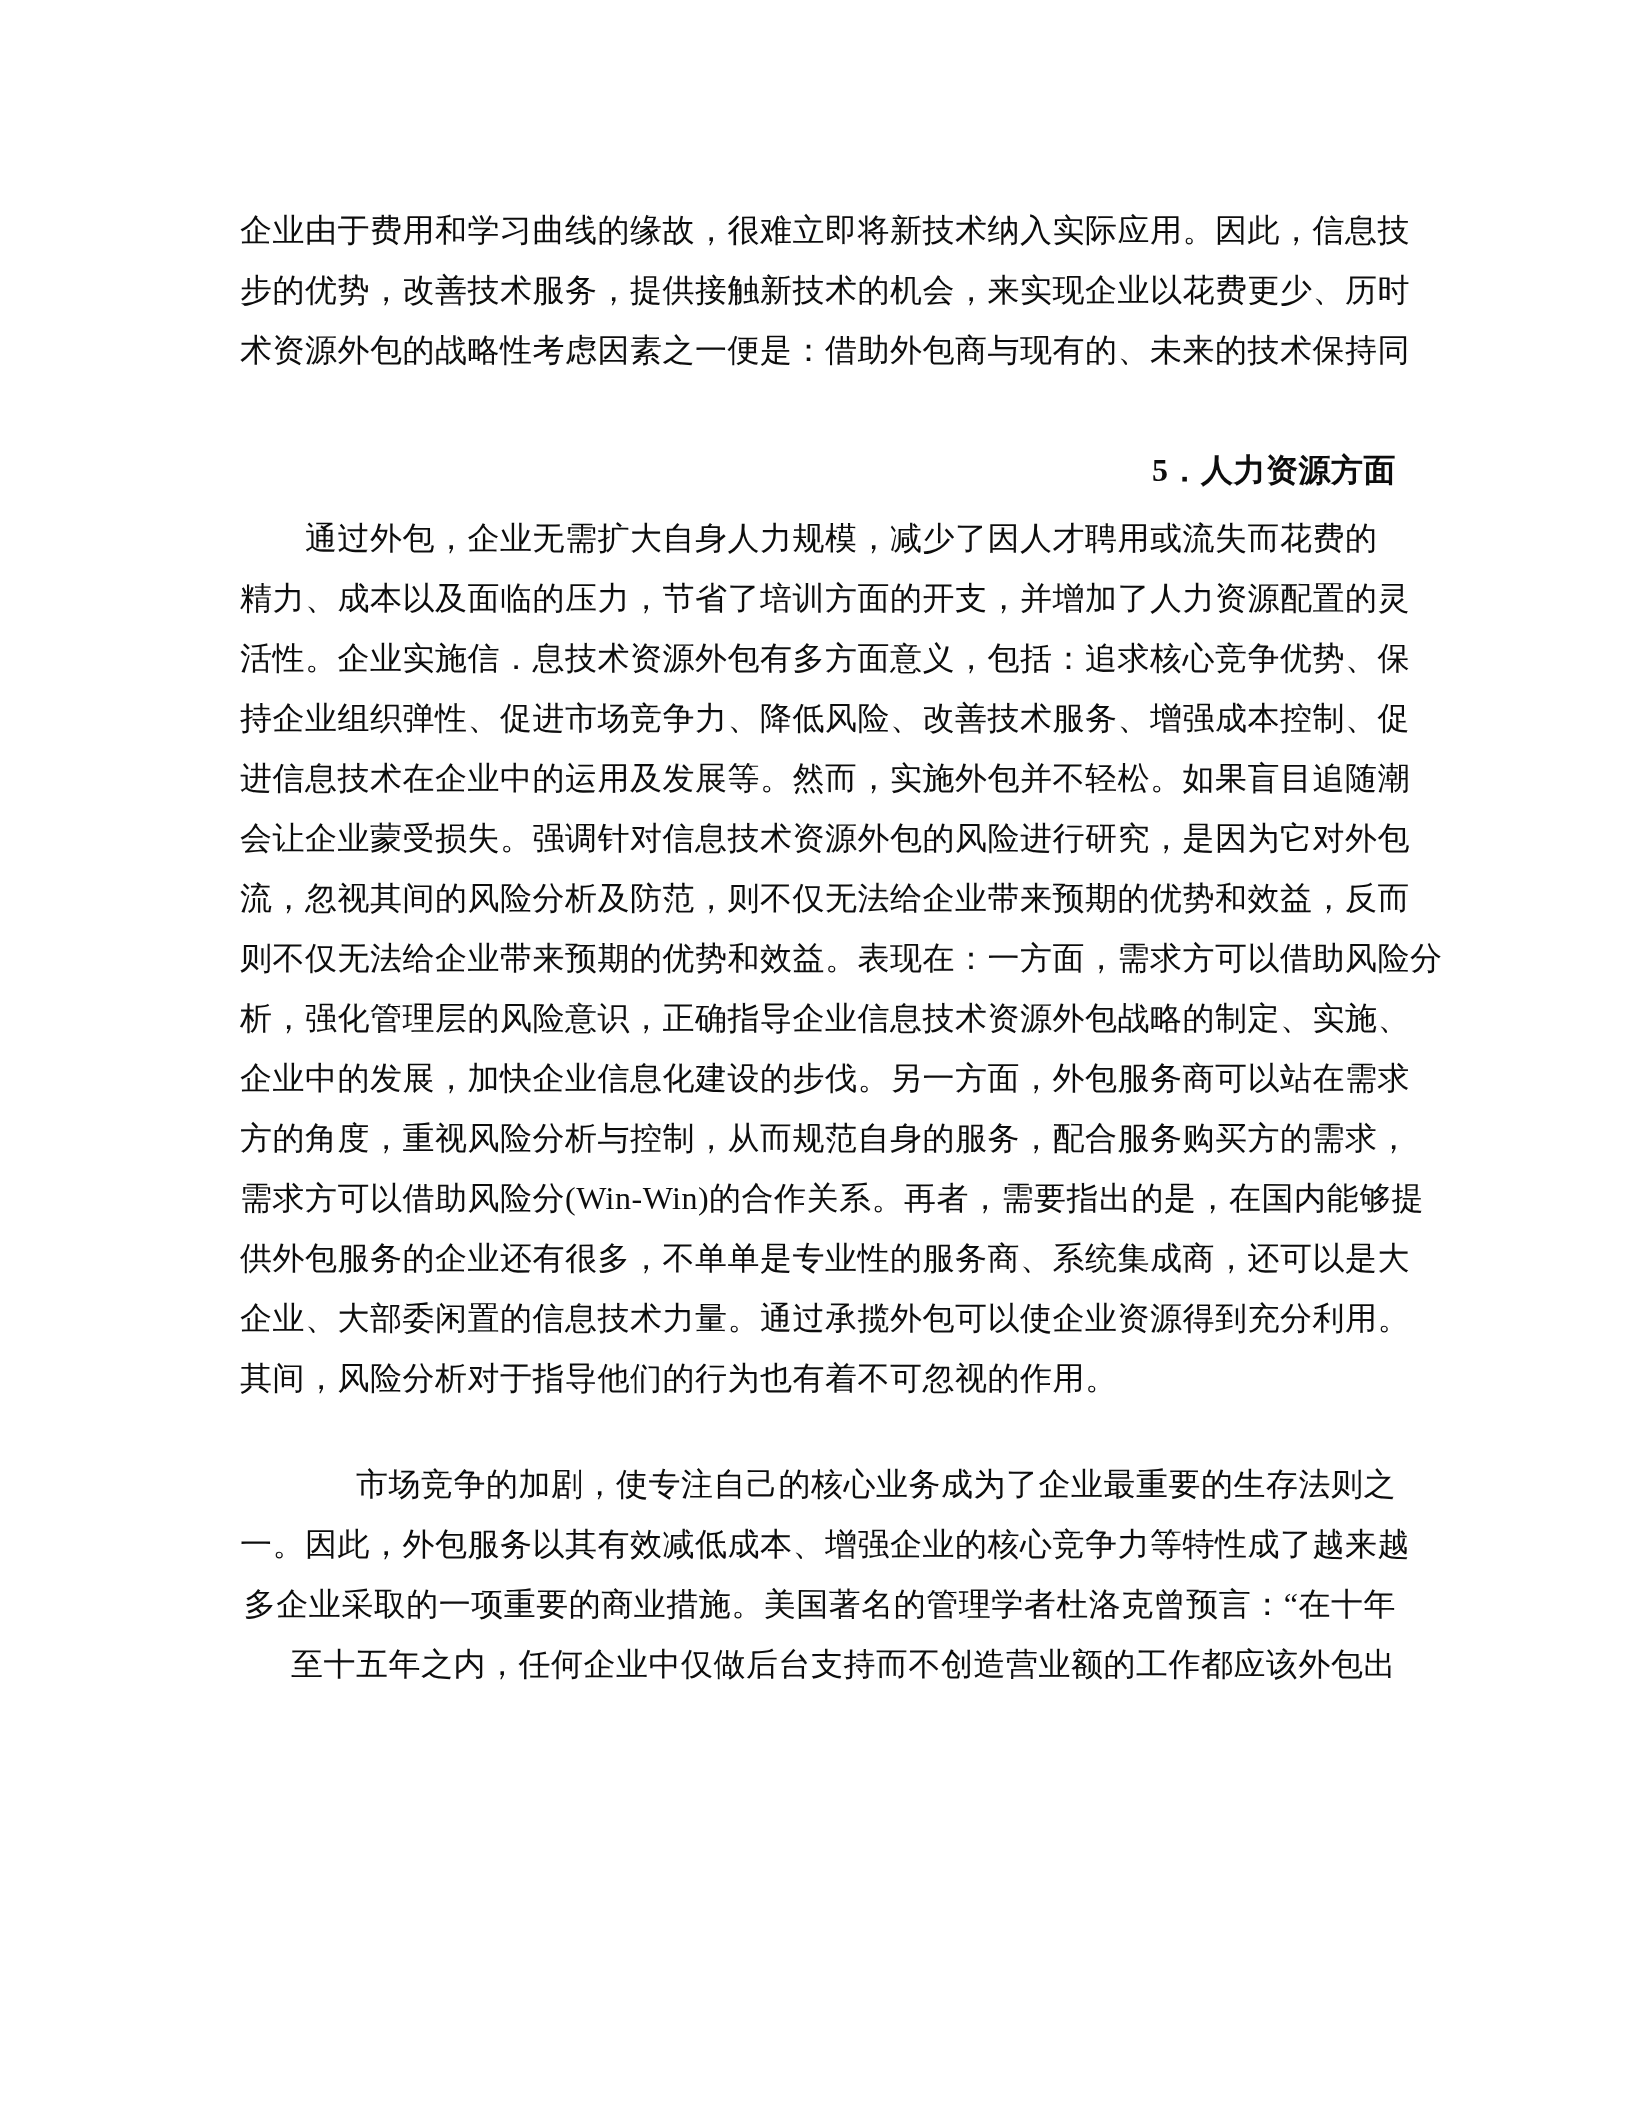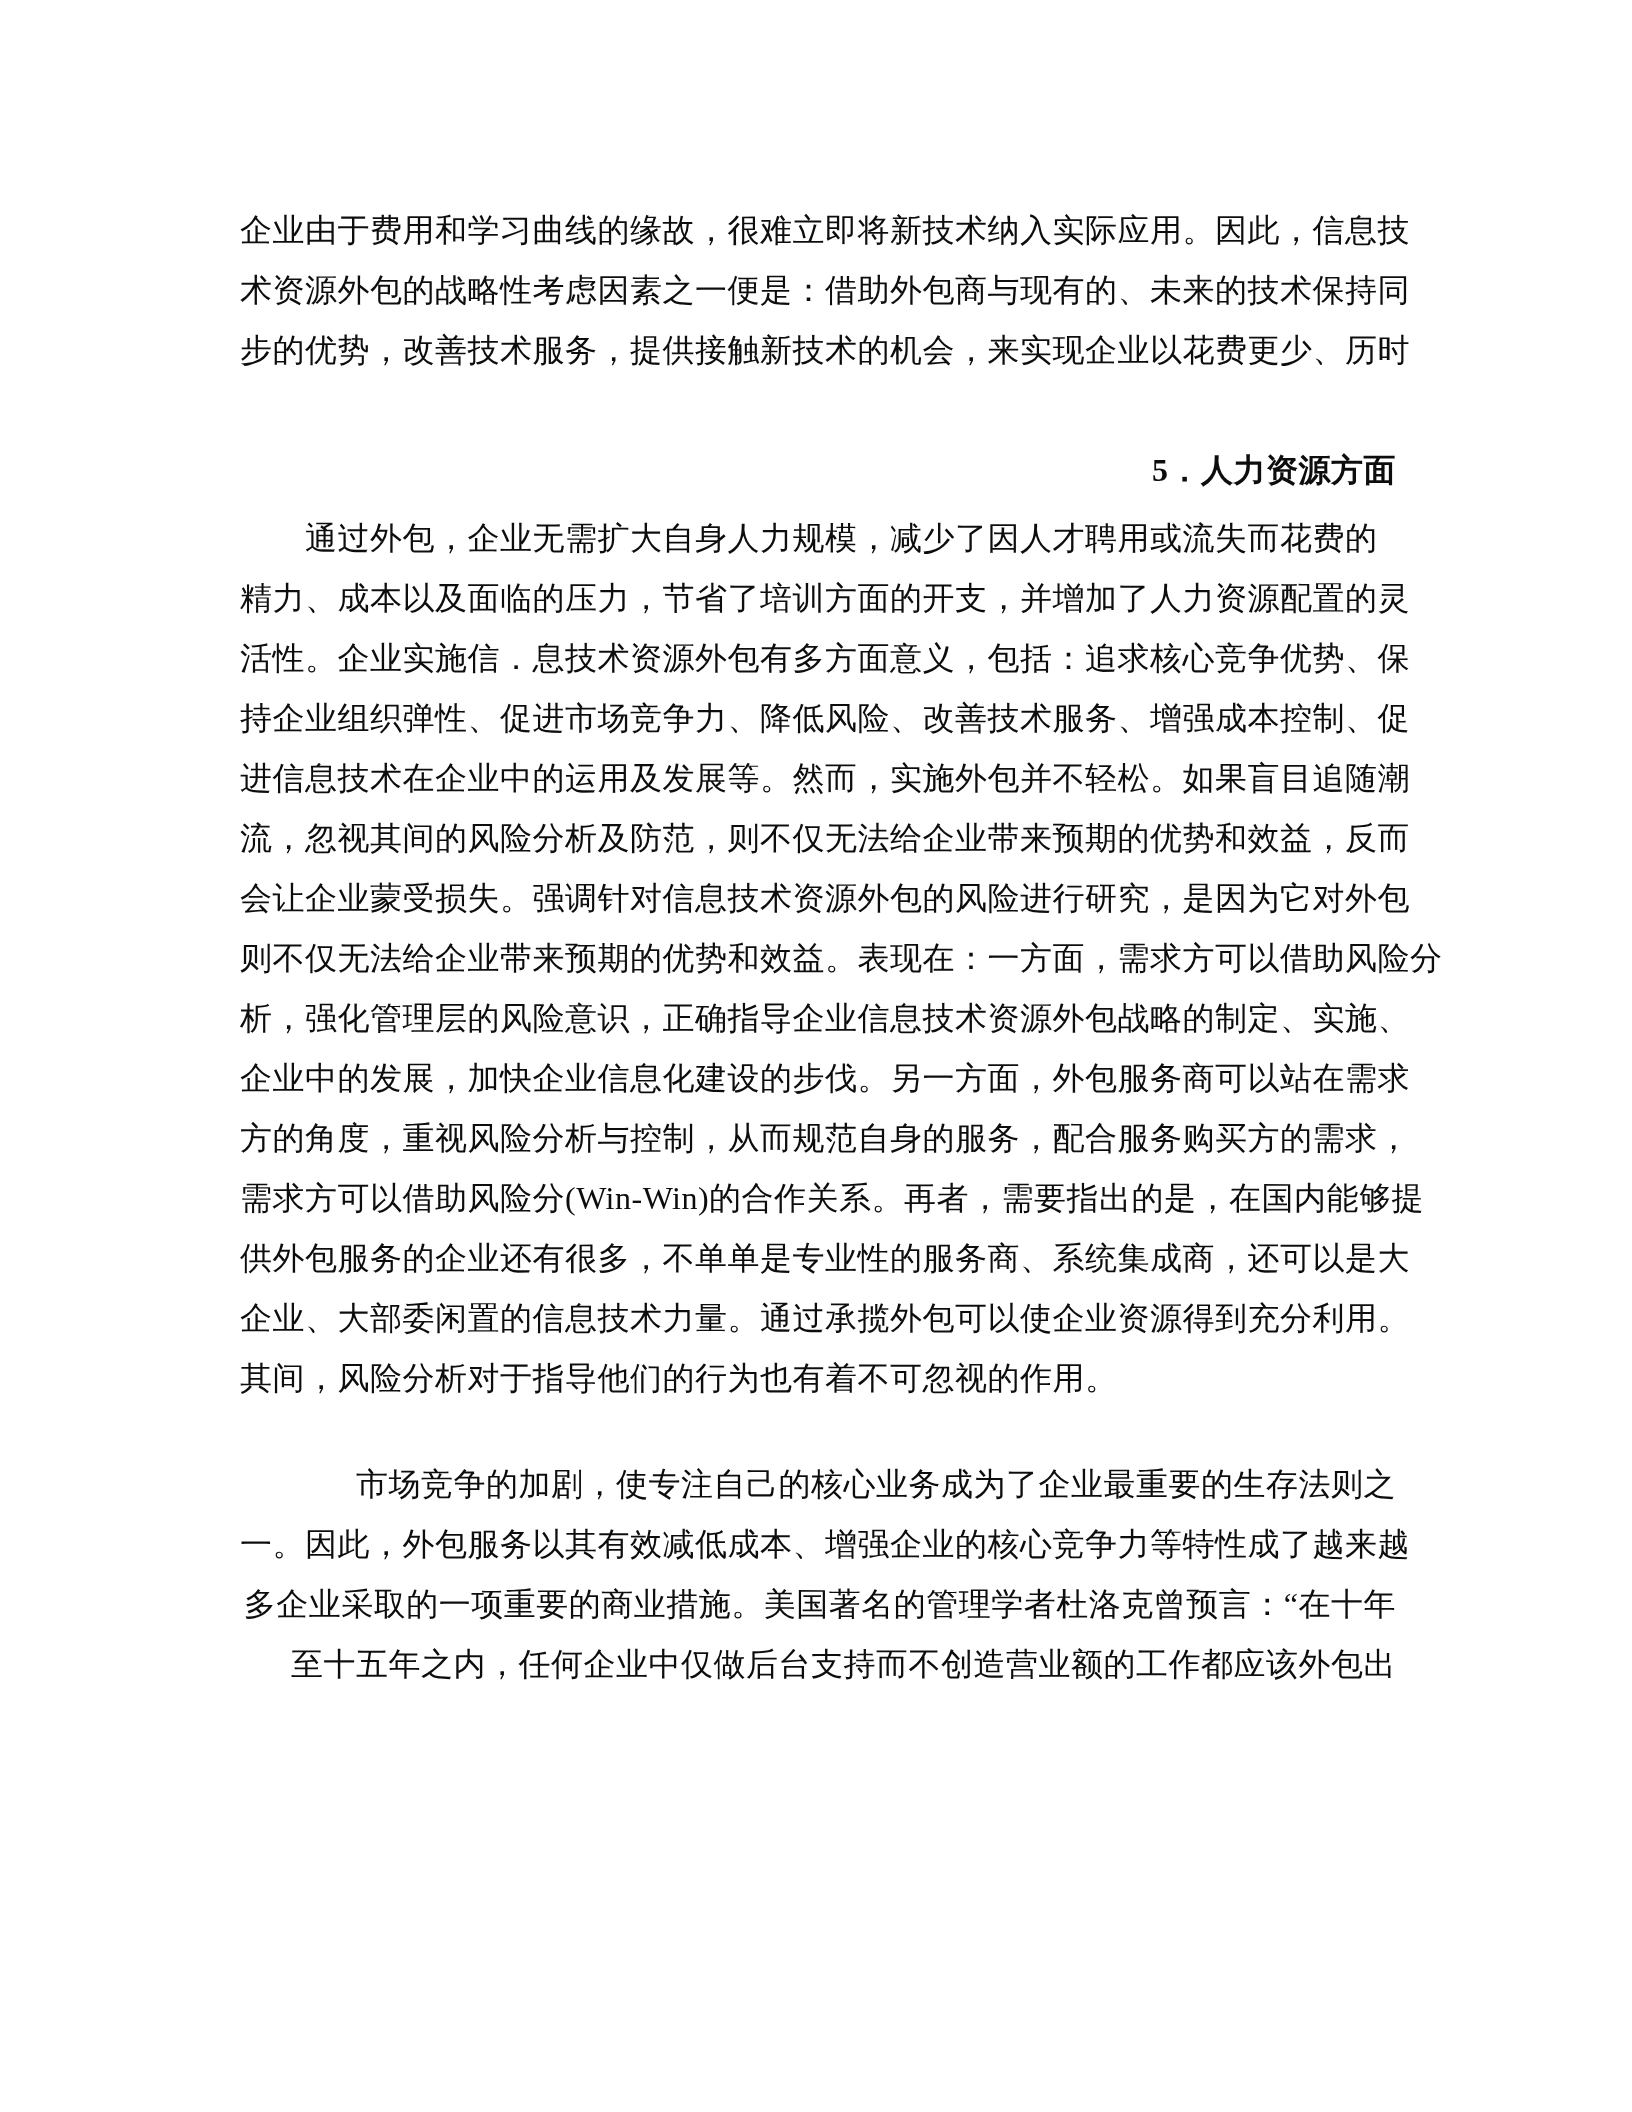--- a/index.html
+++ b/index.html
@@ -54,34 +54,34 @@
   }
 </style>
 </head>
 <body style="--page-bg: #ffffff; --page-fg: #0d0d0d;">
 
 <div class="page">
   <div class="content">
 
     <div class="para">
         <div class="line">企业由于费用和学习曲线的缘故，很难立即将新技术纳入实际应用。因此，信息技</div>
+        <div class="line">步的优势，改善技术服务，提供接触新技术的机会，来实现企业以花费更少、历时</div>
         <div class="line">术资源外包的战略性考虑因素之一便是：借助外包商与现有的、未来的技术保持同</div>
-        <div class="line">步的优势，改善技术服务，提供接触新技术的机会，来实现企业以花费更少、历时</div>
       </div>
 
     <div class="heading">5．人力资源方面</div>
 
     <div class="para">
         <div class="line">　　通过外包，企业无需扩大自身人力规模，减少了因人才聘用或流失而花费的</div>
         <div class="line">精力、成本以及面临的压力，节省了培训方面的开支，并增加了人力资源配置的灵</div>
         <div class="line">活性。企业实施信．息技术资源外包有多方面意义，包括：追求核心竞争优势、保</div>
         <div class="line">持企业组织弹性、促进市场竞争力、降低风险、改善技术服务、增强成本控制、促</div>
         <div class="line">进信息技术在企业中的运用及发展等。然而，实施外包并不轻松。如果盲目追随潮</div>
+        <div class="line">会让企业蒙受损失。强调针对信息技术资源外包的风险进行研究，是因为它对外包</div>
         <div class="line">流，忽视其间的风险分析及防范，则不仅无法给企业带来预期的优势和效益，反而</div>
-        <div class="line">会让企业蒙受损失。强调针对信息技术资源外包的风险进行研究，是因为它对外包</div>
         <div class="line">则不仅无法给企业带来预期的优势和效益。表现在：一方面，需求方可以借助风险分</div>
         <div class="line">析，强化管理层的风险意识，正确指导企业信息技术资源外包战略的制定、实施、</div>
         <div class="line">企业中的发展，加快企业信息化建设的步伐。另一方面，外包服务商可以站在需求</div>
         <div class="line">方的角度，重视风险分析与控制，从而规范自身的服务，配合服务购买方的需求，</div>
         <div class="line">需求方可以借助风险分(Win-Win)的合作关系。再者，需要指出的是，在国内能够提</div>
         <div class="line">供外包服务的企业还有很多，不单单是专业性的服务商、系统集成商，还可以是大</div>
         <div class="line">企业、大部委闲置的信息技术力量。通过承揽外包可以使企业资源得到充分利用。</div>
         <div class="line">其间，风险分析对于指导他们的行为也有着不可忽视的作用。</div>
       </div>
 

